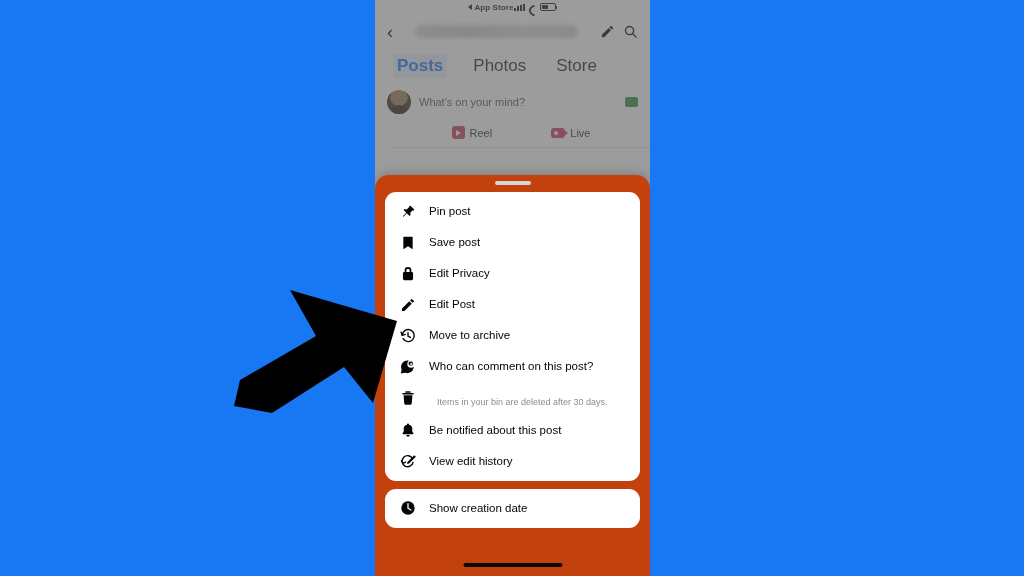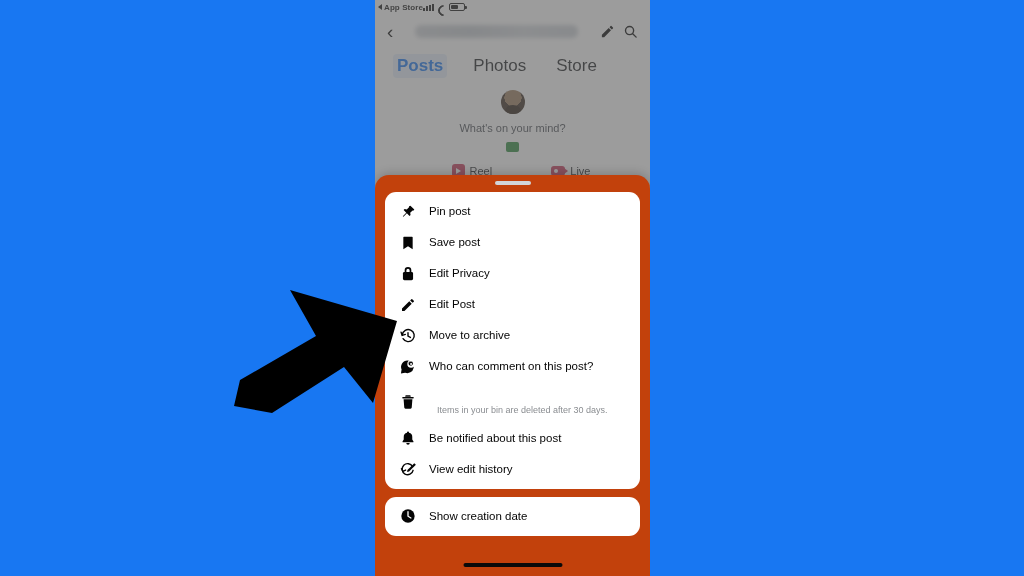--- a/index.html
+++ b/index.html
@@ -29,21 +29,21 @@
     background: rgba(95,95,95,0.62);
     z-index: 5;
     pointer-events: none;
   }
 
   
   .statusbar {
     position: relative;
     height: 14px;
     display: flex; align-items: center;
-    justify-content: flex-start;
+    justify-content: center;
     padding: 0 4px 0 3px;
     font-size: 8px;
     color: #111;
   }
   .sb-left { display: flex; align-items: center; gap: 2px; font-weight: 600; letter-spacing: .1px; }
   .sb-back-tri {
     width: 0; height: 0;
     border-top: 3px solid transparent;
     border-bottom: 3px solid transparent;
     border-right: 4px solid #111;
@@ -94,21 +94,21 @@
     display: flex; align-items: center;
     gap: 22px; padding: 6px 18px 8px 18px;
     font-size: 17px;
   }
   .tab { color: #1c1e21; padding: 2px 4px; border-radius: 4px; }
   .tab.active { color: #1877f2; background: #e7f0fd; font-weight: 600; }
 
   
   .composer {
     display: flex; align-items: center;
-    gap: 8px; padding: 4px 12px 6px 12px; flex-direction: column;
+    gap: 8px; padding: 4px 12px 6px 12px;
   }
   .avatar {
     width: 24px; height: 24px; border-radius: 50%;
     background: radial-gradient(circle at 50% 32%, #9b7d5e 0 42%, #3b2b20 43% 100%);
     flex: none;
     position: relative; overflow: hidden;
   }
   .avatar:after{
     content:""; position:absolute; left:4px; bottom:-3px;
     width:16px; height:12px; border-radius:50% 50% 0 0; background:#2a1d14;
@@ -197,21 +197,21 @@
     min-height: 24px;
   }
   .mico {
     width: 17px; height: 17px;
     flex: none;
     display: flex; align-items: center; justify-content: center;
     color: #050505;
   }
   .mico svg { display: block; }
   .mlabel { font-size: 11.5px; color: #050505; line-height: 1.25; }
-  .msub { font-size: 9px; color: #8a8d91; margin-top: 16px; line-height: 1.2; padding-left: 8px; }
+  .msub { font-size: 9px; color: #8a8d91; margin-top: 8px; line-height: 1.2; padding-left: 8px; }
 
   .homebar {
     position: absolute; left: 50%; bottom: 9px;
     transform: translateX(-50%);
     width: 99px; height: 4px; border-radius: 3px;
     background: #0a0a0a;
   }
 
   
   #cursor-arrow {

